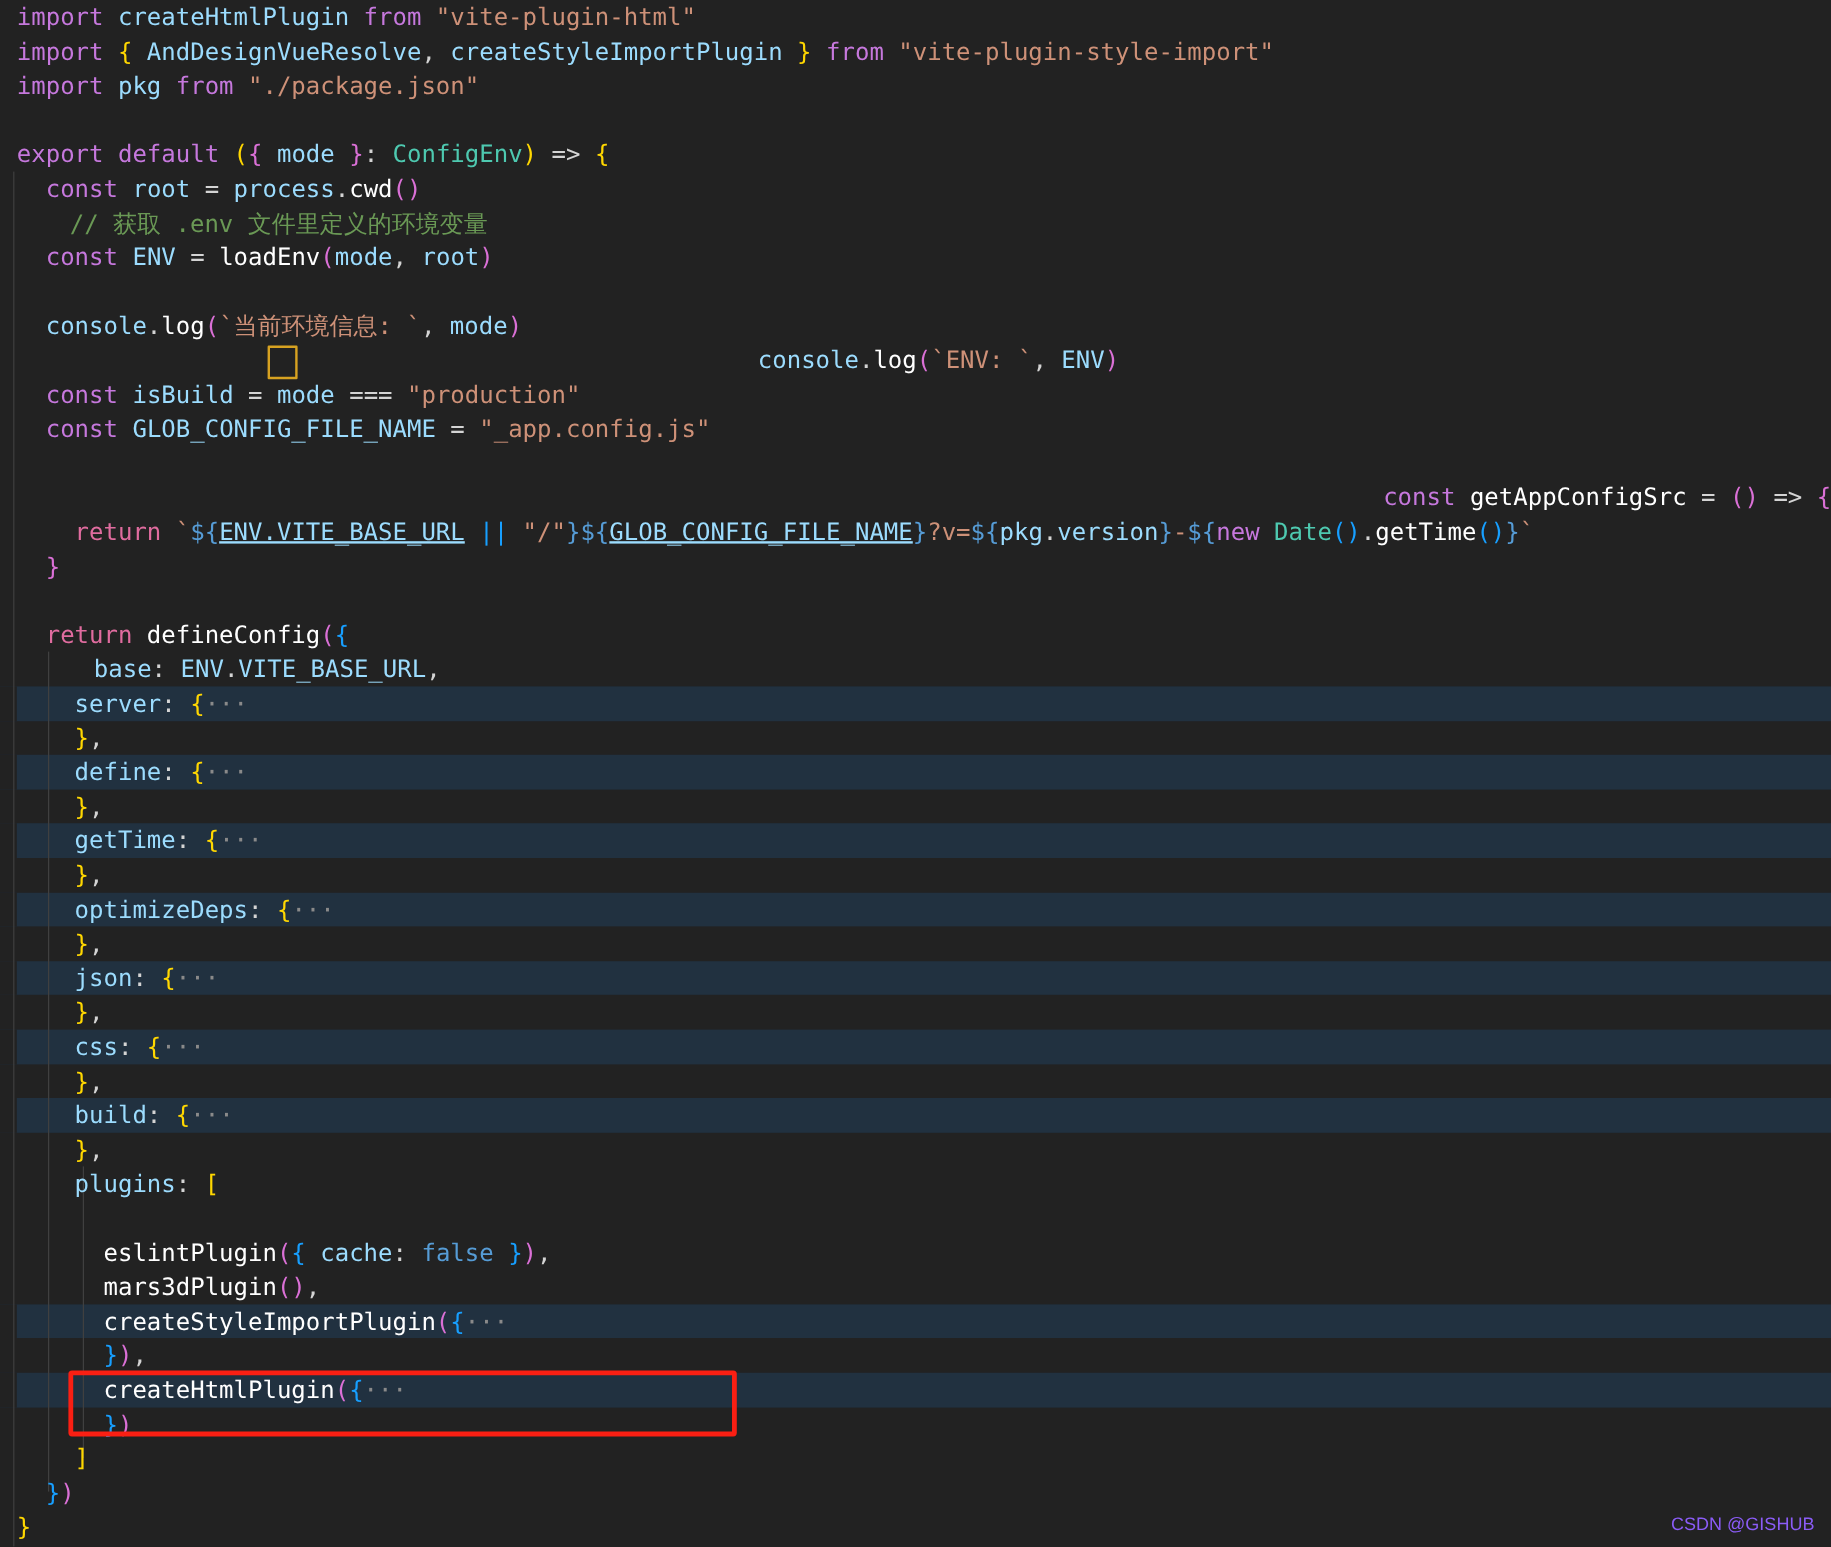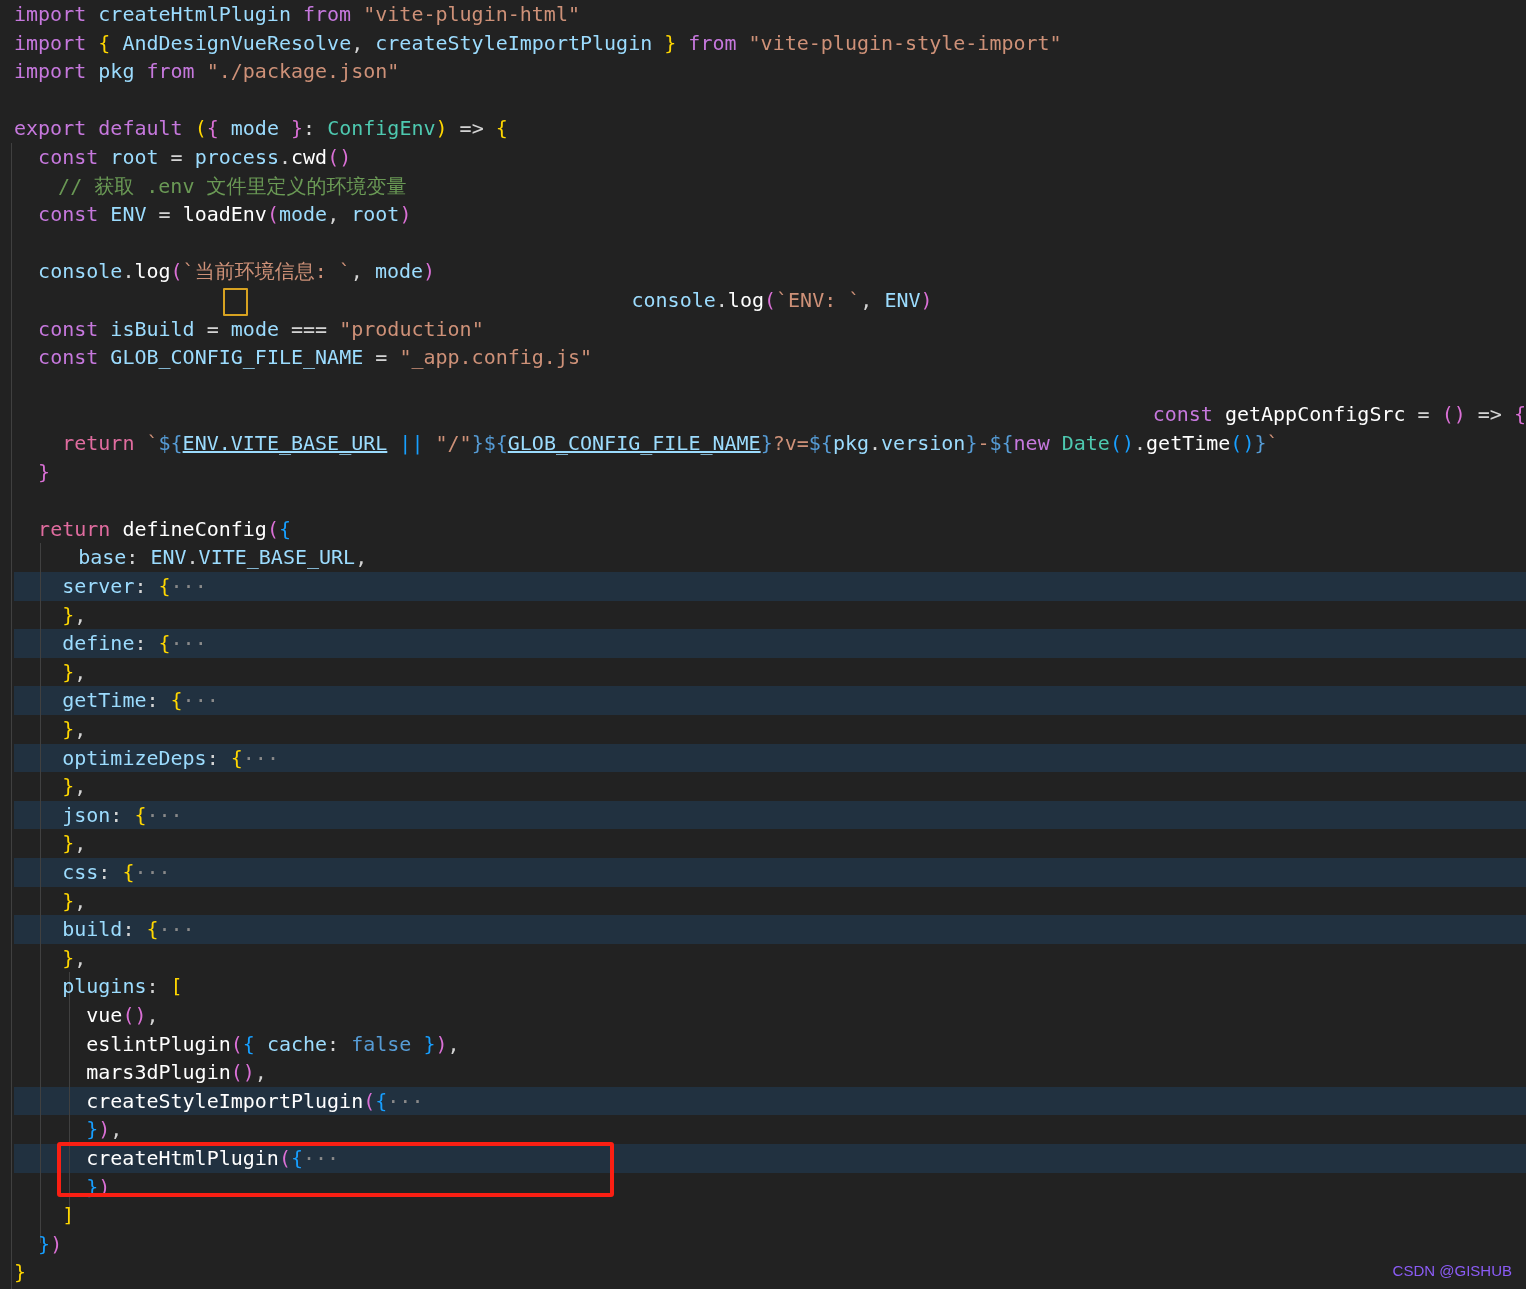--- a/index.html
+++ b/index.html
@@ -168,21 +168,20 @@
     <div class="line folded" style="top:858px;position:absolute;left:0;width:100%;"><span class="hl-left"></span><span class="txt">    <span class="id">css</span><span class="punc">:</span> <span class="br1">{</span><span class="ell">···</span></span></div>
 
     <div class="line" style="top:886.6px;position:absolute;left:0;width:100%;"><span class="txt">    <span class="br1">}</span><span class="punc">,</span></span></div>
 
     <div class="line folded" style="top:915.2px;position:absolute;left:0;width:100%;"><span class="hl-left"></span><span class="txt">    <span class="id">build</span><span class="punc">:</span> <span class="br1">{</span><span class="ell">···</span></span></div>
 
     <div class="line" style="top:943.8px;position:absolute;left:0;width:100%;"><span class="txt">    <span class="br1">}</span><span class="punc">,</span></span></div>
 
     <div class="line" style="top:972.4px;position:absolute;left:0;width:100%;"><span class="txt">    <span class="id">plugins</span><span class="punc">:</span> <span class="br1">[</span></span></div>
 
-    <div class="line" style="top:1001px;position:absolute;left:0;width:100%;"><span class="txt">      <span class="fn">vue</span><span class="br2">()</span><span class="punc">,</span></span></div>
 
     <div class="line" style="top:1029.6px;position:absolute;left:0;width:100%;"><span class="txt">      <span class="fn">eslintPlugin</span><span class="br2">(</span><span class="br3">{</span> <span class="id">cache</span><span class="punc">:</span> <span class="bool">false</span> <span class="br3">}</span><span class="br2">)</span><span class="punc">,</span></span></div>
 
     <div class="line" style="top:1058.2px;position:absolute;left:0;width:100%;"><span class="txt">      <span class="fn">mars3dPlugin</span><span class="br2">()</span><span class="punc">,</span></span></div>
 
     <div class="line folded" style="top:1086.8px;position:absolute;left:0;width:100%;"><span class="hl-left"></span><span class="txt">      <span class="fn">createStyleImportPlugin</span><span class="br2">(</span><span class="br3">{</span><span class="ell">···</span></span></div>
 
     <div class="line" style="top:1115.4px;position:absolute;left:0;width:100%;"><span class="txt">      <span class="br3">}</span><span class="br2">)</span><span class="punc">,</span></span></div>
 
     <div class="line folded" style="top:1144px;position:absolute;left:0;width:100%;"><span class="hl-left"></span><span class="txt">      <span class="fn">createHtmlPlugin</span><span class="br2">(</span><span class="br3">{</span><span class="ell">···</span></span></div>

